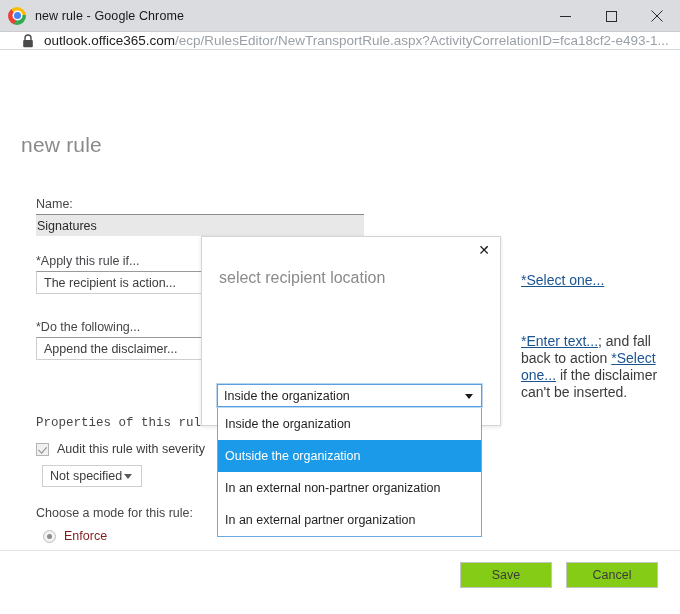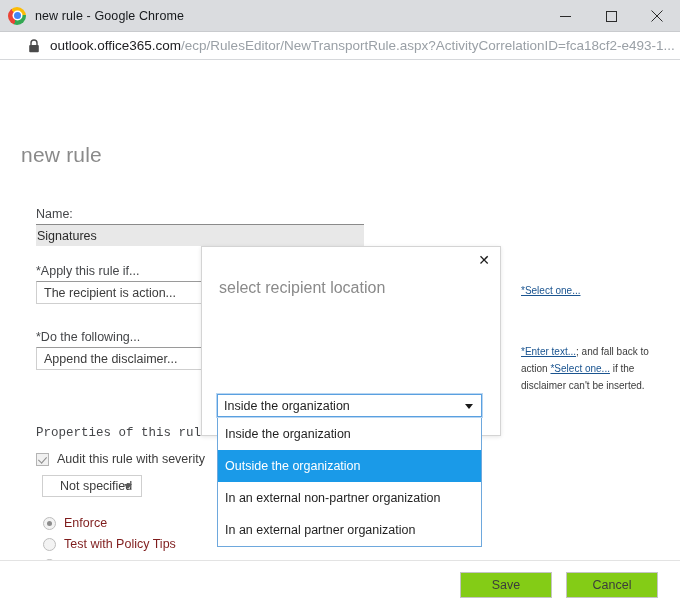--- a/index.html
+++ b/index.html
@@ -61,26 +61,26 @@
     width: 46px; height: 32px;
     display: flex; align-items: center; justify-content: center;
     color: #2b2b2b;
     font-size: 13px;
     line-height: 1;
   }
   .win-btn svg { display: block; }
 
   
   .urlbar {
-    height: 28px;
+    height: 18px;
     background: #ffffff;
     border-bottom: 1px solid #d6d8db;
     display: flex;
     align-items: center;
-    padding-left: 28px;
+    padding-left: 22px;
     overflow: hidden;
   }
   .lock-icon {
     flex: 0 0 auto;
     margin-right: 10px;
     display: flex; align-items: center;
   }
   .url-text {
     font-size: 13.5px;
     color: #9aa0a6;
@@ -150,21 +150,21 @@
     right: 8px; top: 50%;
     margin-top: -2px;
     width: 0; height: 0;
     border-left: 4px solid transparent;
     border-right: 4px solid transparent;
     border-top: 5px solid #2b2b2b;
   }
 
   .side-note {
     position: absolute;
-    font-size: 10px;
+    font-size: 14px;
     color: #3b3b3b;
     line-height: 17px;
     width: 150px;
   }
   .side-note.one { left: 521px; top: 222px; }
   .side-note.two { left: 521px; top: 283px; }
   .lnk {
     color: #1a5490;
     text-decoration: underline;
   }
@@ -200,21 +200,21 @@
   }
   .chk-label { color: #3c3c3c; white-space: nowrap; }
 
   .minicombo {
     position: relative;
     width: 100px;
     height: 22px;
     border: 1px solid #cfcfcf;
     background: #ffffff;
     display: flex; align-items: center;
-    padding-left: 17px;
+    padding-left: 7px;
     font-size: 12.5px;
     color: #3c3c3c;
     margin-left: 6px;
   }
   .minicombo .caret {
     position: absolute;
     right: 9px; top: 50%;
     margin-top: -2px;
     width: 0; height: 0;
     border-left: 4px solid transparent;
@@ -430,20 +430,21 @@
         <span class="checkbox"></span>
         <span class="chk-label">Audit this rule with severity</span>
       </div>
       <div class="minicombo">
         <span>Not specified</span>
         <span class="caret"></span>
       </div>
     </div>
 
     <div class="mode">
+      <div class="hdr">Choose a mode for this rule:</div>
       <div class="radio-row">
         <span class="radio sel"></span>
         <span class="radio-label">Enforce</span>
       </div>
       <div class="radio-row">
         <span class="radio"></span>
         <span class="radio-label">Test with Policy Tips</span>
       </div>
       <div class="radio-row">
         <span class="radio"></span>

